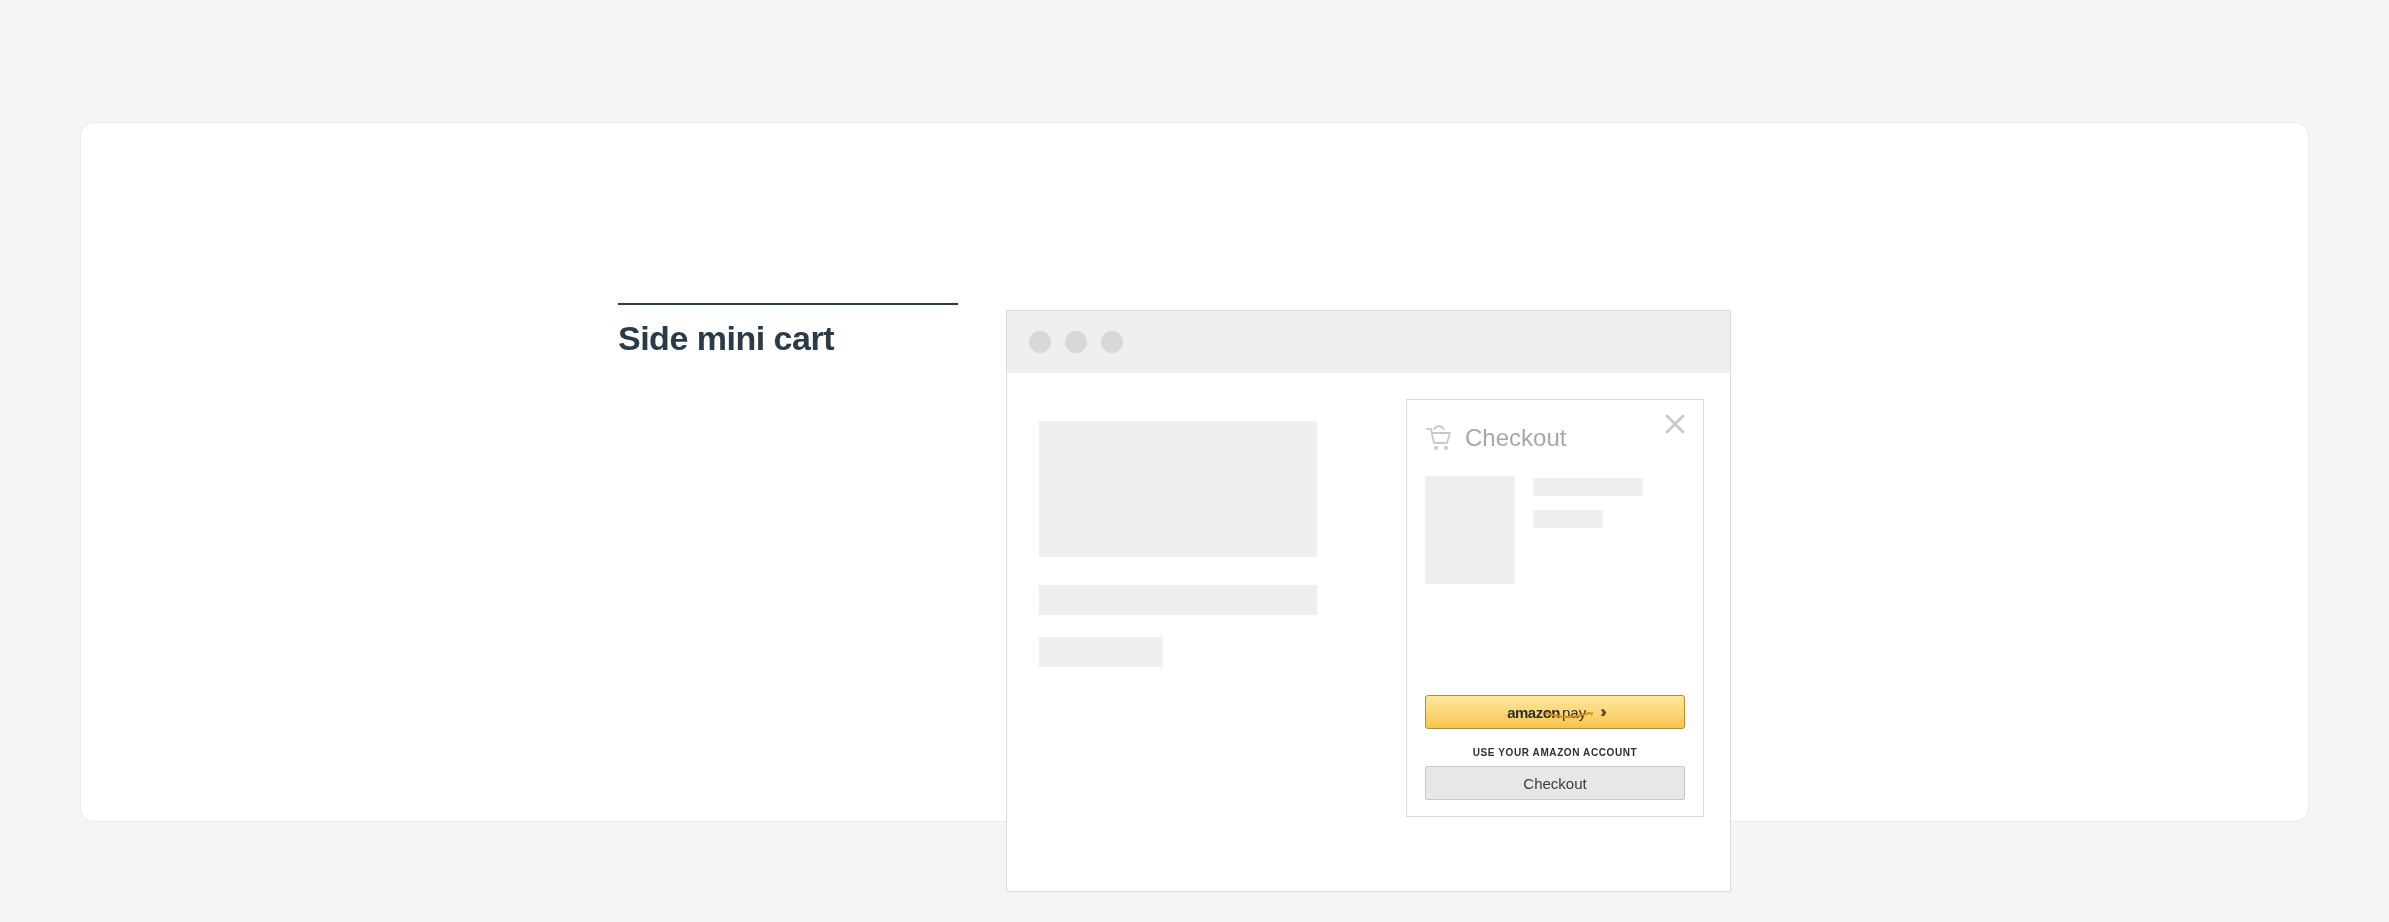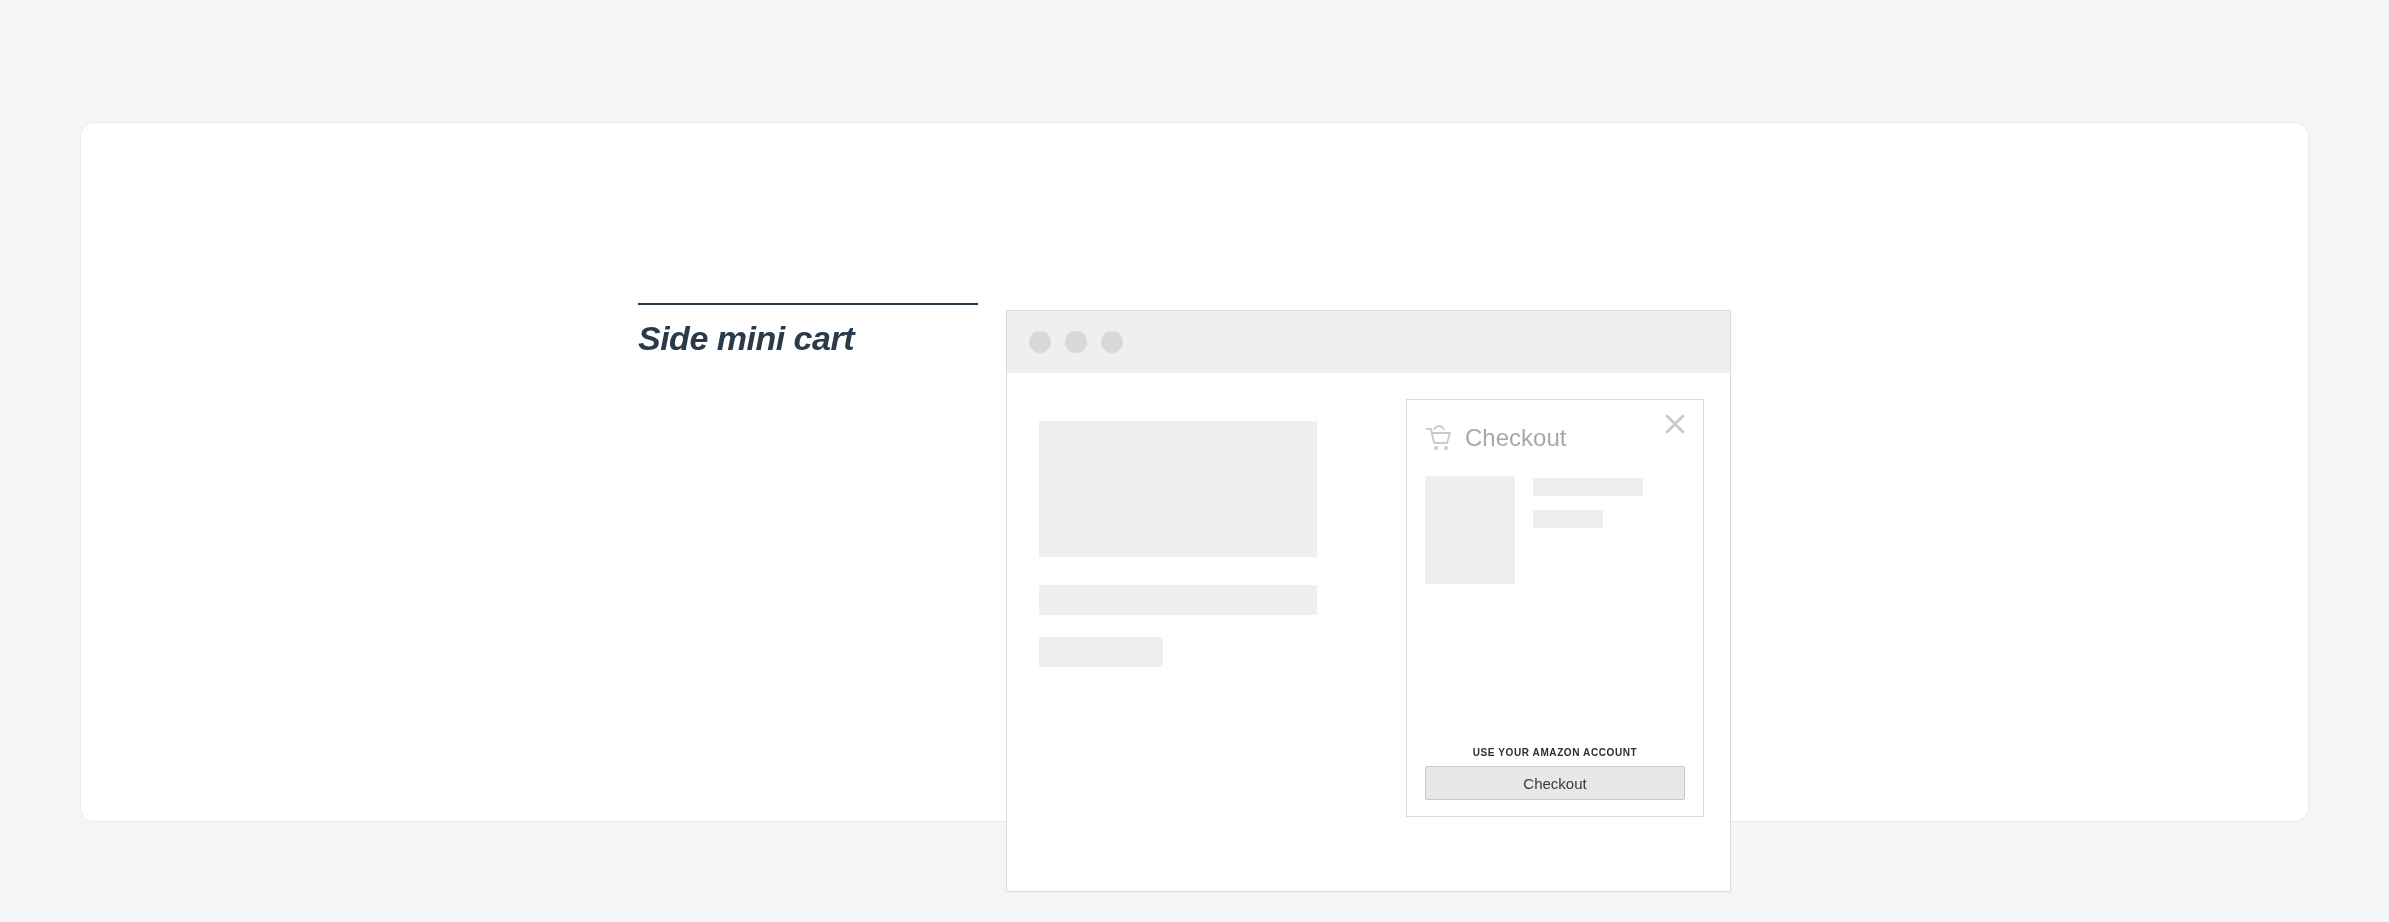--- a/index.html
+++ b/index.html
@@ -14,24 +14,23 @@
     left: 80px;
     top: 122px;
     width: 2229px;
     height: 700px;
     background: #ffffff;
     border: 1px solid #ececec;
     border-radius: 14px;
   }
   .label-block {
     position: absolute;
-    left: 557px;
+    left: 537px;
     top: 180px;
     width: 340px;
-    font-style: italic;
   }
   .label-line-top {
     border-top: 2px solid #2b3a49;
     width: 100%;
     margin-bottom: 14px;
   }
   .label-text {
     font-size: 34px;
     font-weight: 700;
     color: #2b3a49;
@@ -217,20 +216,33 @@
         <div class="mc-item-row">
           <div class="mc-thumb"></div>
           <div class="mc-lines">
             <div class="mc-l1"></div>
             <div class="mc-l2"></div>
           </div>
         </div>
 
         <div class="mc-buttons">
           <div>
+            <div class="amz-pay-btn">
+              <span class="amz-word">
+                <span class="bold">amazon</span>
+                <span class="light">pay</span>
+              </span>
+              <span class="amz-chevrons">››</span>
+              <span class="amz-arrow-smile">
+                <svg width="54" height="8" viewBox="0 0 54 8">
+                  <path d="M1 1 Q 22 9 44 1" fill="none" stroke="#d88b1c" stroke-width="2" stroke-linecap="round"></path>
+                  <path d="M44 1 l4 -1 l-1 4 z" fill="#d88b1c"></path>
+                </svg>
+              </span>
+            </div>
             <div class="amz-subtext">USE YOUR AMAZON ACCOUNT</div>
           </div>
           <div class="checkout-btn">
             <span>Checkout</span>
           </div>
         </div>
 
       </div>
     </div>
   </div>

